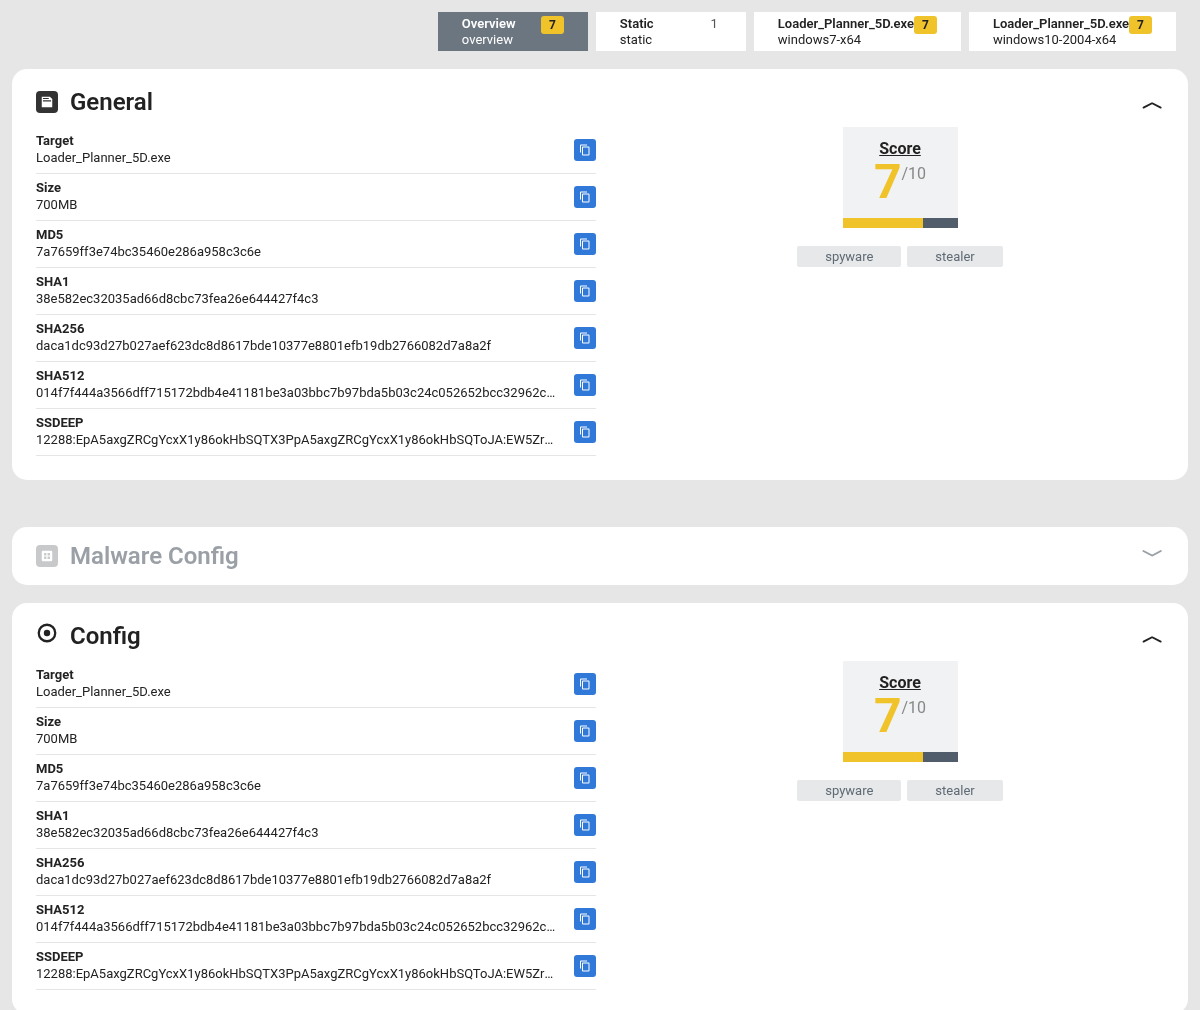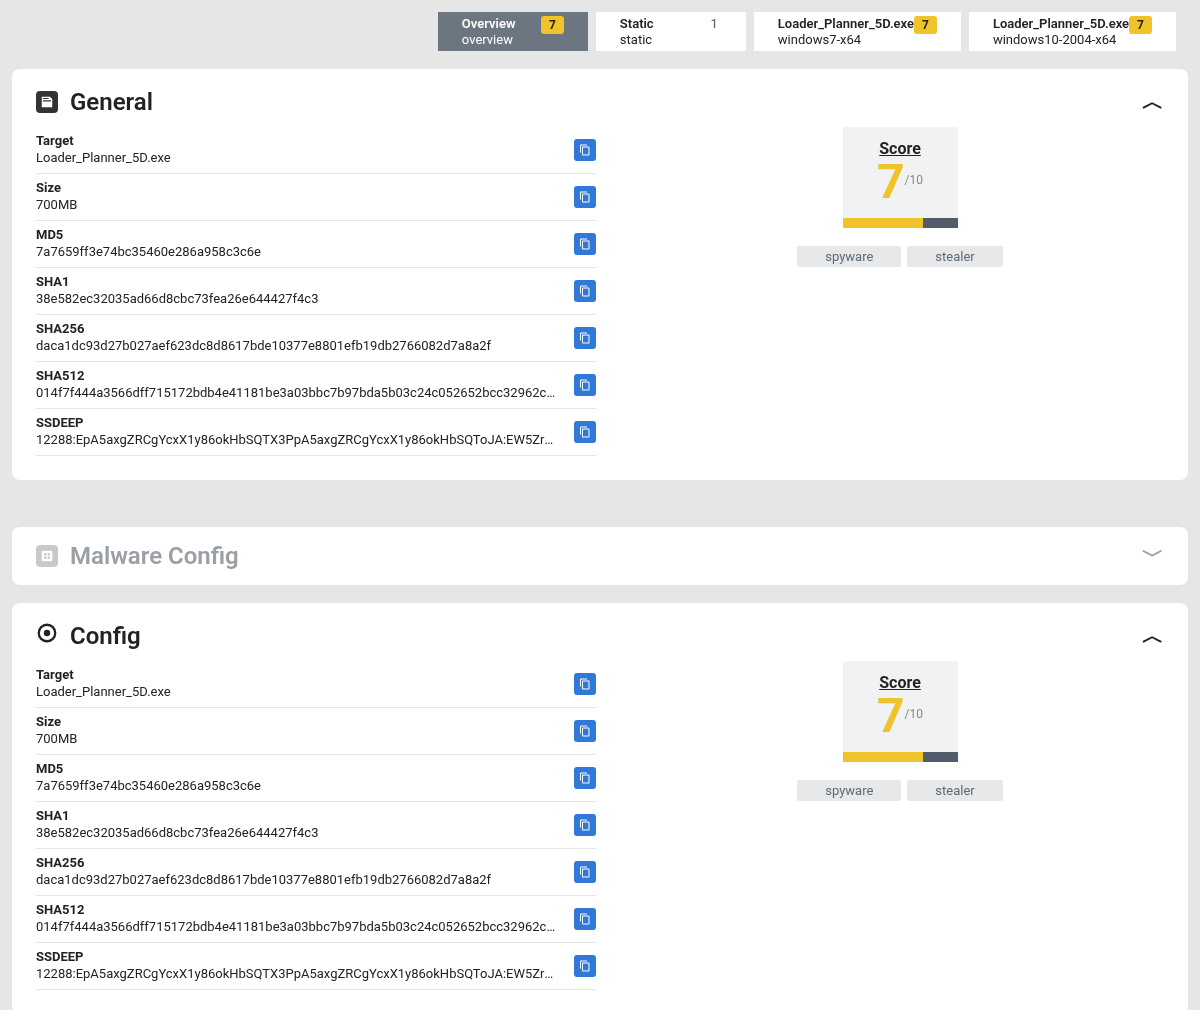--- a/index.html
+++ b/index.html
@@ -43,21 +43,21 @@
   }
   .tab .badge-light {
     font-weight: 400;
     color: #555;
     font-size: 13px;
     padding-right: 4px;
   }
   .panel {
     background: #fff;
     margin: 18px 12px;
-    border-radius: 8px;
+    border-radius: 15px;
     padding: 18px 24px 24px 24px;
   }
   .panel-header {
     display: flex;
     align-items: center;
     justify-content: space-between;
     cursor: pointer;
   }
   .panel-title {
     display: flex;
@@ -135,25 +135,25 @@
   }
   .score-card .score-label { font-weight: 700; font-size: 16px; }
   .score-card .score-num {
     font-size: 48px;
     font-weight: 700;
     color: #f0c32a;
     line-height: 1;
     display: inline-block;
   }
   .score-card .score-denom {
-    font-size: 12px;
+    font-size: 16px;
     color: #888;
     vertical-align: top;
     display: inline-block;
-    margin-top: 15px;
+    margin-top: 6px;
   }
   .score-bar {
     height: 10px;
     background: #515d6b;
     width: 100%;
     margin-top: 12px;
     position: relative;
   }
   .score-bar .fill {
     background: #f0c32a;

